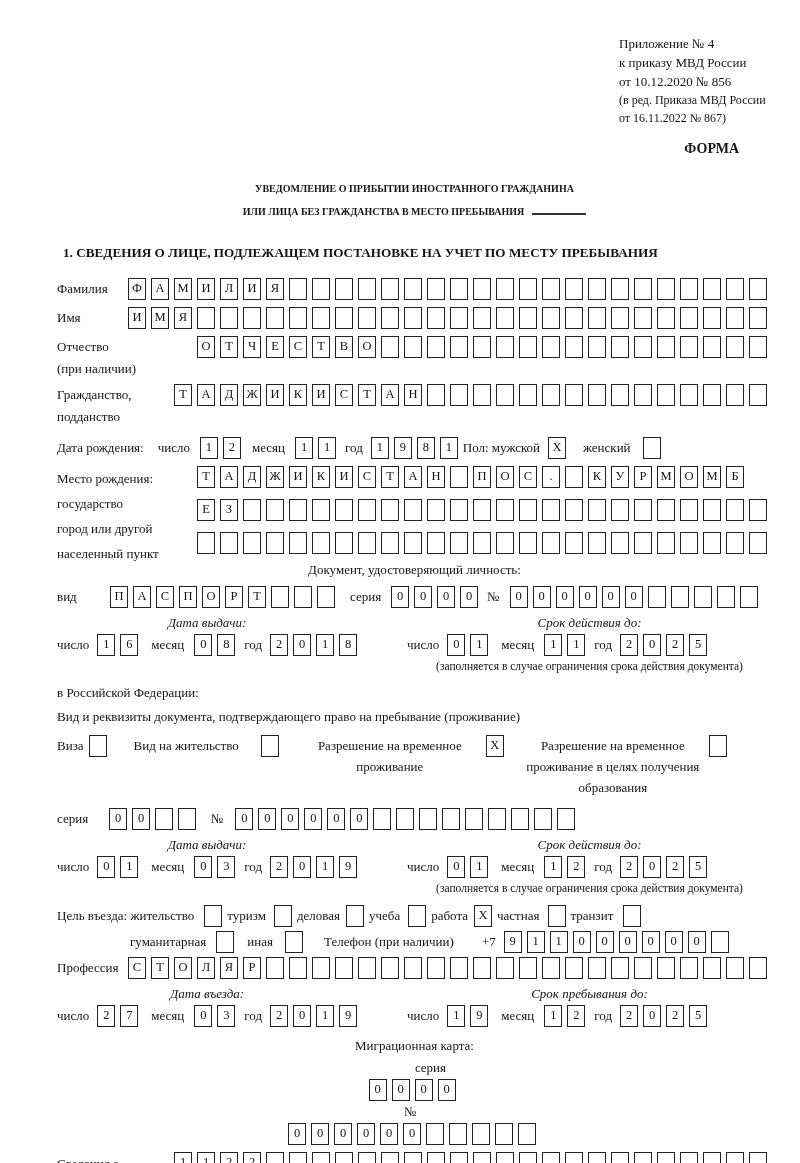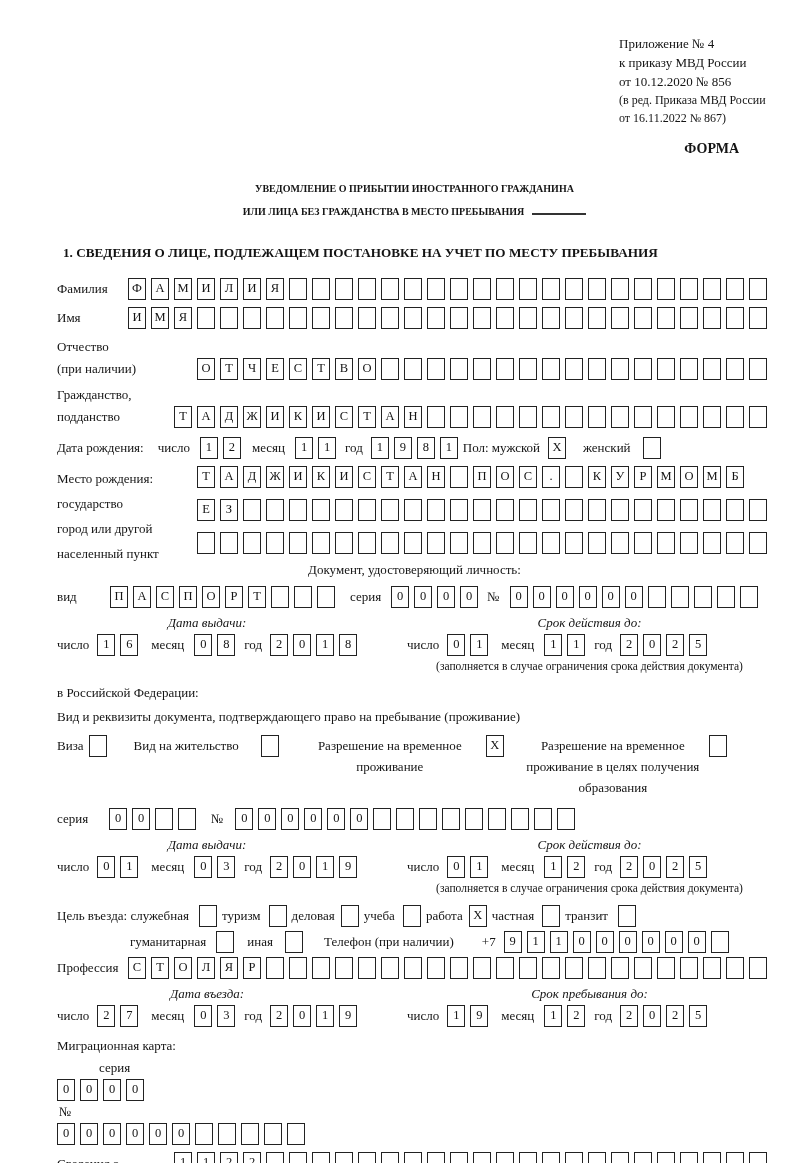--- a/index.html
+++ b/index.html
@@ -12,22 +12,22 @@
   .annex-note{margin-left:562px;font-size:12px;line-height:18px;white-space:nowrap;}
   .forma{text-align:right;padding-right:33px;font-weight:bold;font-size:14px;margin-top:14px;}
 
   .title{margin-top:20px;text-align:center;font-weight:bold;font-size:10px;line-height:23px;}
   .t-underline{display:inline-block;width:54px;border-bottom:2px solid #333;height:12px;margin-left:8px;}
   .section{margin-top:22px;font-weight:bold;font-size:13.2px;margin-left:6px;}
 
   .cells{white-space:nowrap;display:inline-block;line-height:0;}
   .cell{display:inline-block;box-sizing:border-box;width:18px;height:22px;border:1.7px solid #222;
         margin-right:5px;text-align:center;font-size:12.5px;line-height:18px;vertical-align:top;}
-  .row{display:flex;align-items:flex-end;margin-bottom:7px;}
-  .rowc{display:flex;margin-bottom:7px;}
+  .row{display:flex;align-items:flex-start;margin-bottom:7px;}
+  .rowc{display:flex;align-items:center;margin-bottom:7px;}
   .lbl{display:inline-block;line-height:22px;}
   .lbl2{line-height:22px;}
   .mr8{margin-right:8px;} .mr10{margin-right:10px;}
 
   .center-bold{text-align:center;font-weight:normal;margin:20px 0 8px 0;}
   .twocol{display:flex;margin-top:6px;}
   .dcol-l{width:350px;}
   .dcol-r{flex:1;}
   .dcap{text-align:center;margin-bottom:3px;line-height:16px;font-style:italic;}
   .drow{display:flex;align-items:center;}
@@ -198,21 +198,21 @@
         <span class="lbl" style="margin:0 10px 0 8px;">месяц</span>
         <span class="cells"><span class="cell">1</span><span class="cell">2</span></span>
         <span class="lbl mr8" style="margin-left:4px;">год</span>
         <span class="cells"><span class="cell">2</span><span class="cell">0</span><span class="cell">2</span><span class="cell">5</span></span>
       </div>
       <div class="note">(заполняется в случае ограничения срока действия документа)</div>
     </div>
   </div>
 
   <div class="rowc" style="margin-top:10px;margin-bottom:4px;">
-    <span class="lbl">Цель въезда: служебная</span>
+    <span class="lbl">Цель въезда: жительство</span>
     <span class="cells" style="margin-left:10px;"><span class="cell"></span></span>
     <span class="lbl">туризм</span>
     <span class="cells" style="margin-left:8px;"><span class="cell"></span></span>
     <span class="lbl">деловая</span>
     <span class="cells" style="margin-left:6px;"><span class="cell"></span></span>
     <span class="lbl">учеба</span>
     <span class="cells" style="margin-left:8px;"><span class="cell"></span></span>
     <span class="lbl">работа</span>
     <span class="cells" style="margin-left:6px;"><span class="cell">X</span></span>
     <span class="lbl">частная</span>

